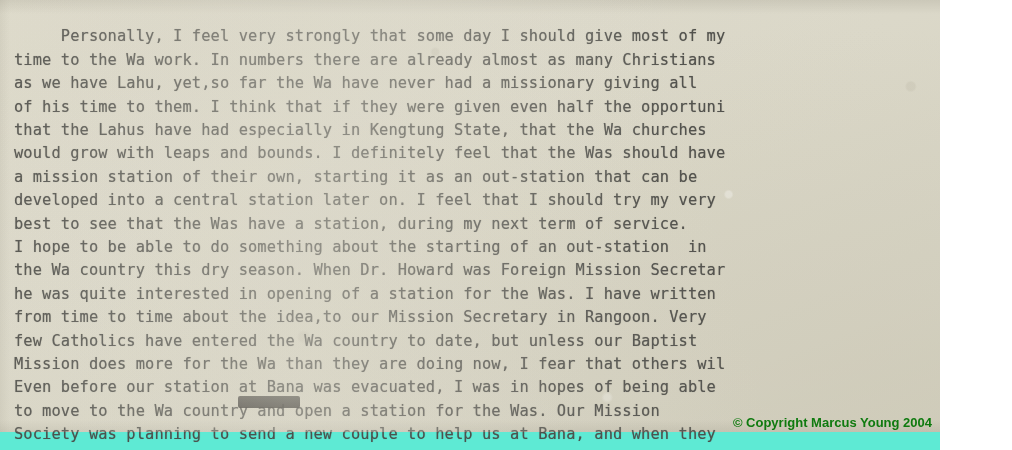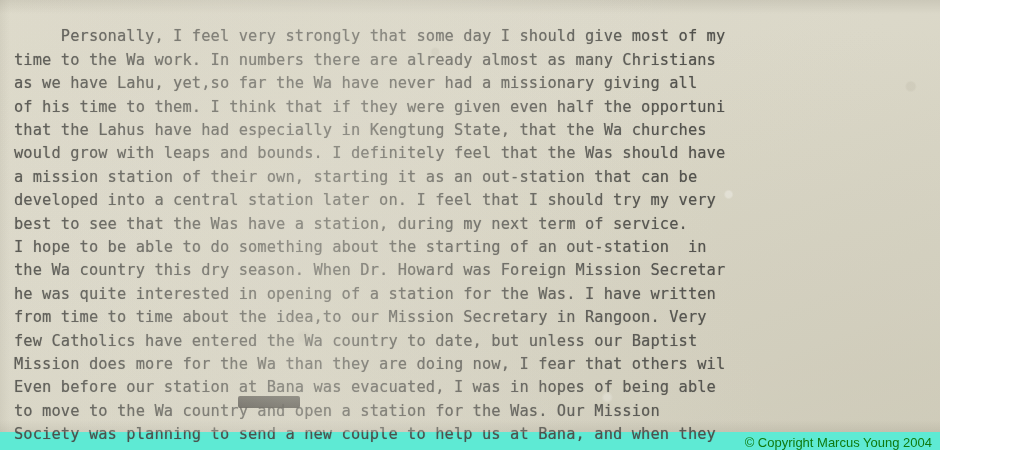--- a/index.html
+++ b/index.html
@@ -86,25 +86,25 @@
     top: 396px;
     width: 62px;
     height: 12px;
     background: linear-gradient(180deg, rgba(58,56,52,0.80), rgba(44,42,38,0.88));
     border-radius: 2px;
     filter: blur(0.4px);
   }
   #copyright {
     position: absolute;
     right: 8px;
-    bottom: 0;
+    bottom: 20px;
     font-family: "Liberation Sans", sans-serif;
     font-size: 13px;
     color: #0f7a0f;
-    font-weight: 400;
+    font-weight: 700;
     white-space: nowrap;
     text-align: center;
   }
 </style>
 </head>
 <body>
 
 <div id="page">
 
   <div id="scan"></div>

